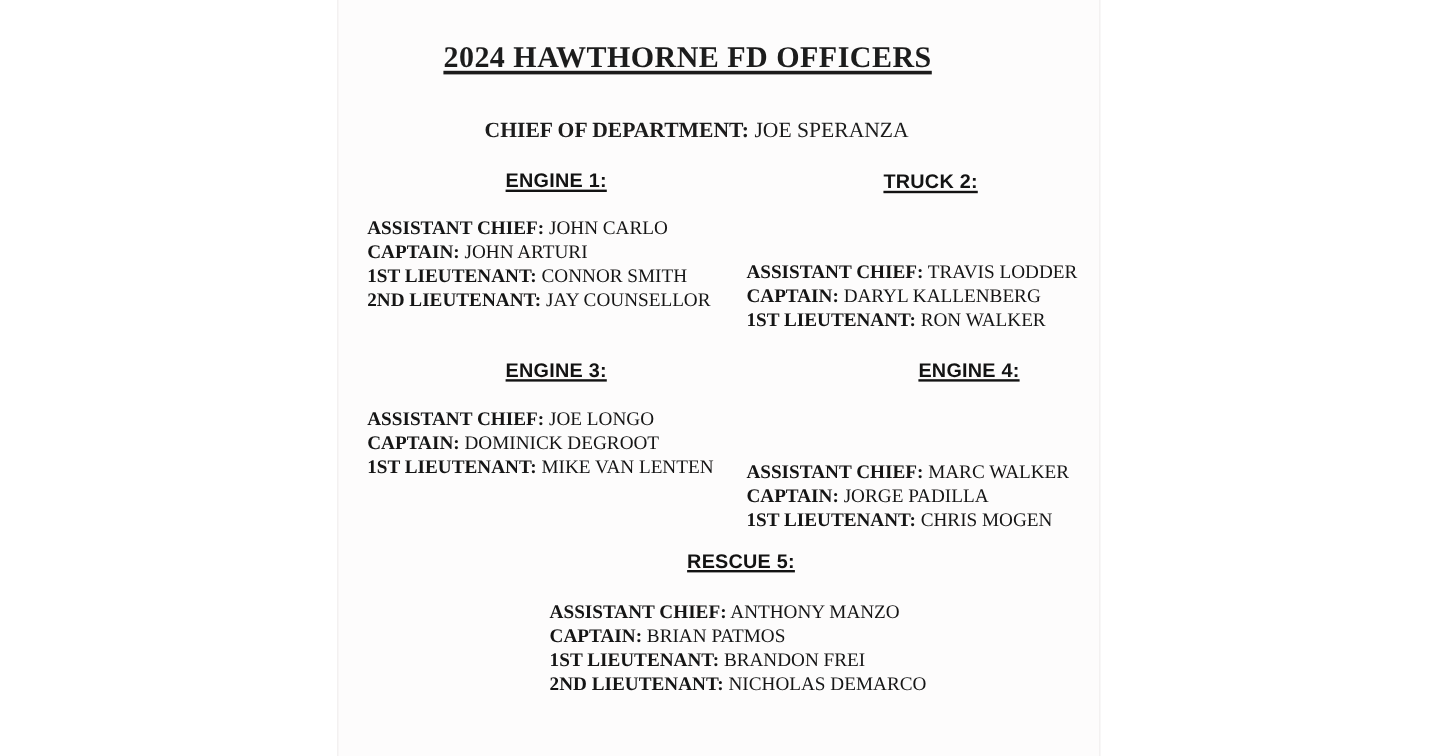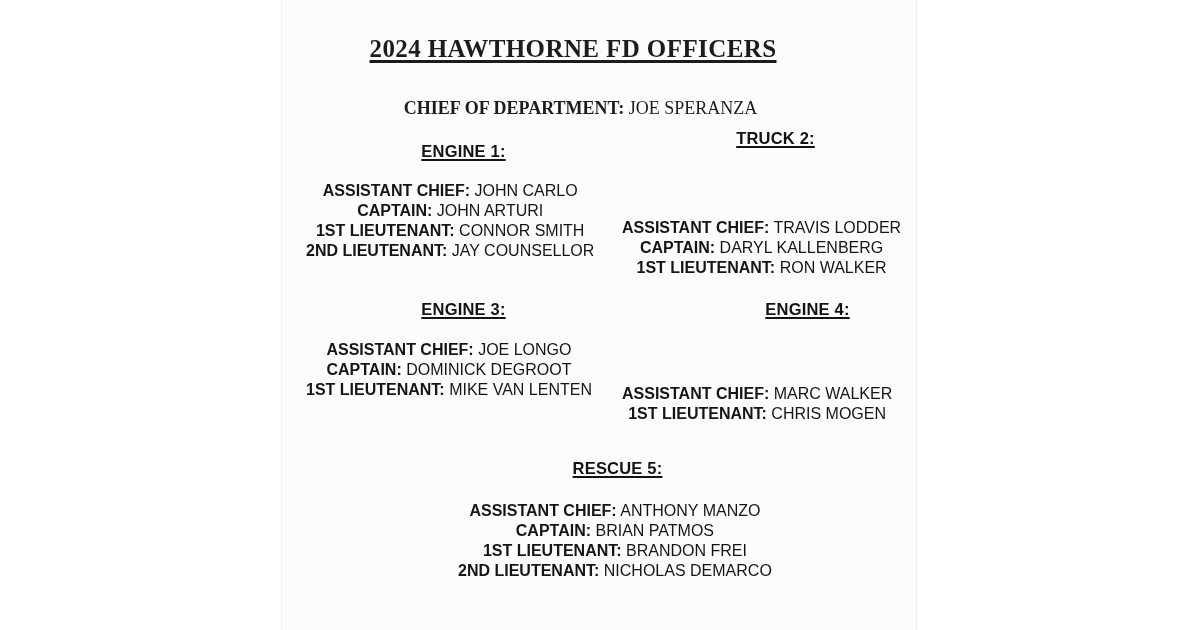--- a/index.html
+++ b/index.html
@@ -6,21 +6,20 @@
   html, body {
     width: 1200px; height: 630px;
     background: #ffffff;
     overflow: hidden;
   }
   .canvas {
     position: relative;
     width: 1200px; height: 456px;
     font-family: "Liberation Sans", "DejaVu Sans", sans-serif;
     color: #171717;
-    text-align: center;
   }
   .page {
     position: absolute;
     left: 281px; top: 0;
     width: 636px; height: 630px;
     background: #fdfcfc;
     border-left: 1px solid #f0eeee;
     border-right: 1px solid #f0eeee;
   }
   .doc-title {
@@ -54,32 +53,32 @@
     font-size: 16.5px; font-weight: 700;
     line-height: 20px;
     letter-spacing: 0.2px;
     white-space: nowrap;
     color: #131313;
     text-decoration: underline;
     text-decoration-thickness: 2px;
     text-underline-offset: 2px;
     padding-left: 25px;
   }
-  .roster { position: absolute; }
+  .roster { position: absolute; font-family: Liberation Serif, serif; }
   .officer {
     font-size: 16px; line-height: 20px;
     white-space: nowrap;
     color: #151515;
   }
   .officer .rank { font-weight: 700; }
 
   
   .u0-title { left: 451px; top: 141px; }
   .u0-roster { left: 306px; top: 181px; }
-  .u1-title { left: 763px; top: 128px; }
+  .u1-title { left: 763px; top: 142px; }
   .u1-roster { left: 622px; top: 181px; margin-top: 37px; }
   .u2-title { left: 451px; top: 299px; }
   .u2-roster { left: 306px; top: 340px; }
   .u3-title { left: 767px; top: 299px; margin-left: 28px; }
   .u3-roster { left: 622px; top: 340px; margin-top: 44px; }
   .u4-title { left: 605px; top: 458px; }
   .u4-roster { left: 458px; top: 501px; }
 </style>
 </head>
 <body>
@@ -153,20 +152,24 @@
   </section>
 
   <section class="unit">
     <h2 class="unit-title u3-title">ENGINE 4:</h2>
     <div class="roster u3-roster">
       <p class="officer">
         <span class="rank">ASSISTANT CHIEF:</span>
         <span class="name">MARC WALKER</span>
       </p>
       <p class="officer">
+        <span class="rank">CAPTAIN:</span>
+        <span class="name">JORGE PADILLA</span>
+      </p>
+      <p class="officer">
         <span class="rank">1ST LIEUTENANT:</span>
         <span class="name">CHRIS MOGEN</span>
       </p>
     </div>
   </section>
 
   <section class="unit">
     <h2 class="unit-title u4-title">RESCUE 5:</h2>
     <div class="roster u4-roster">
       <p class="officer">

